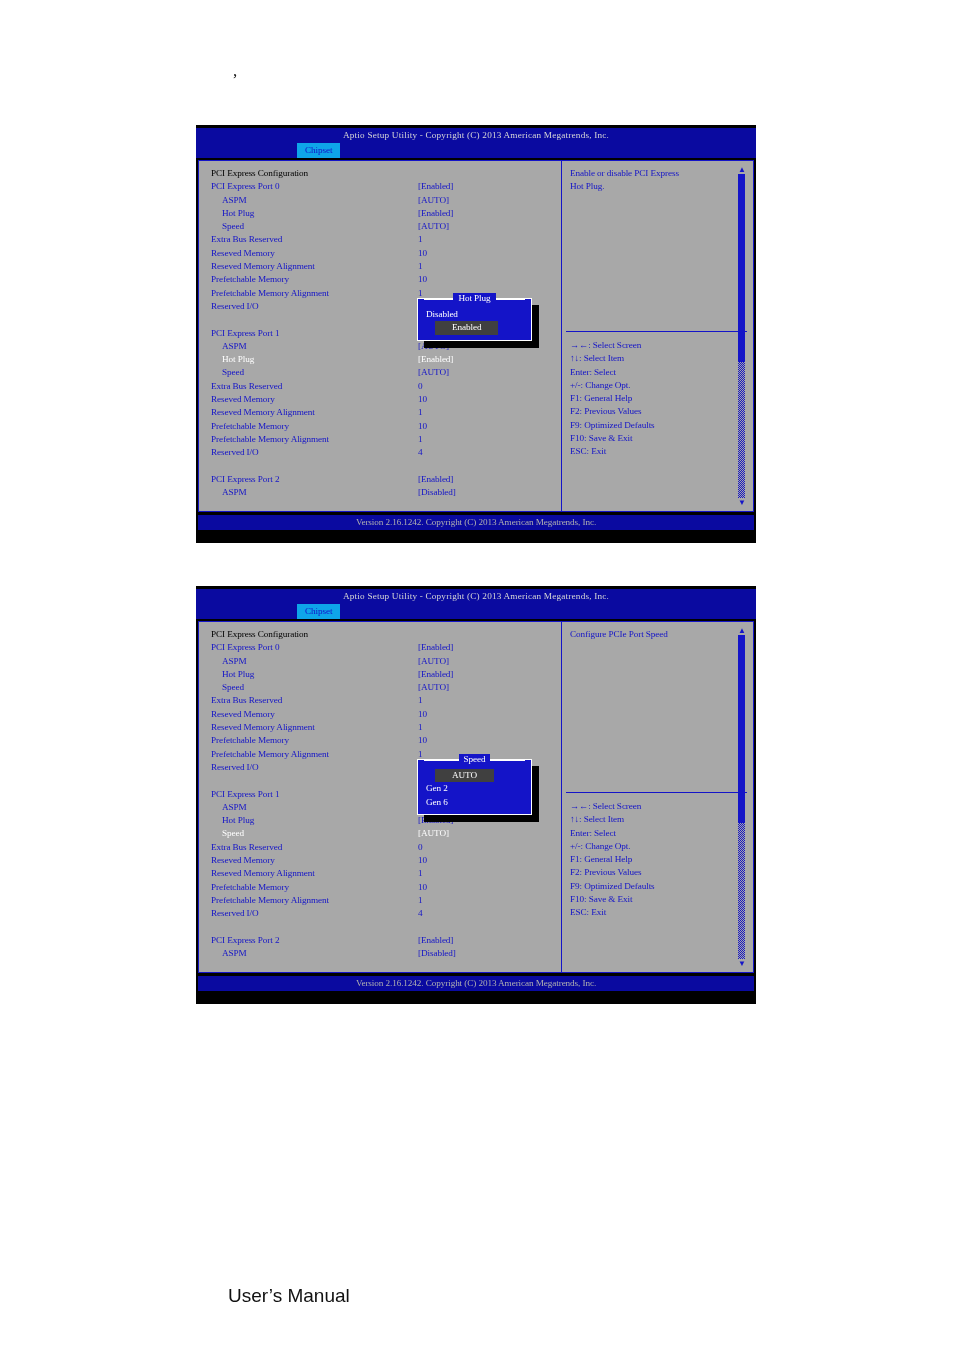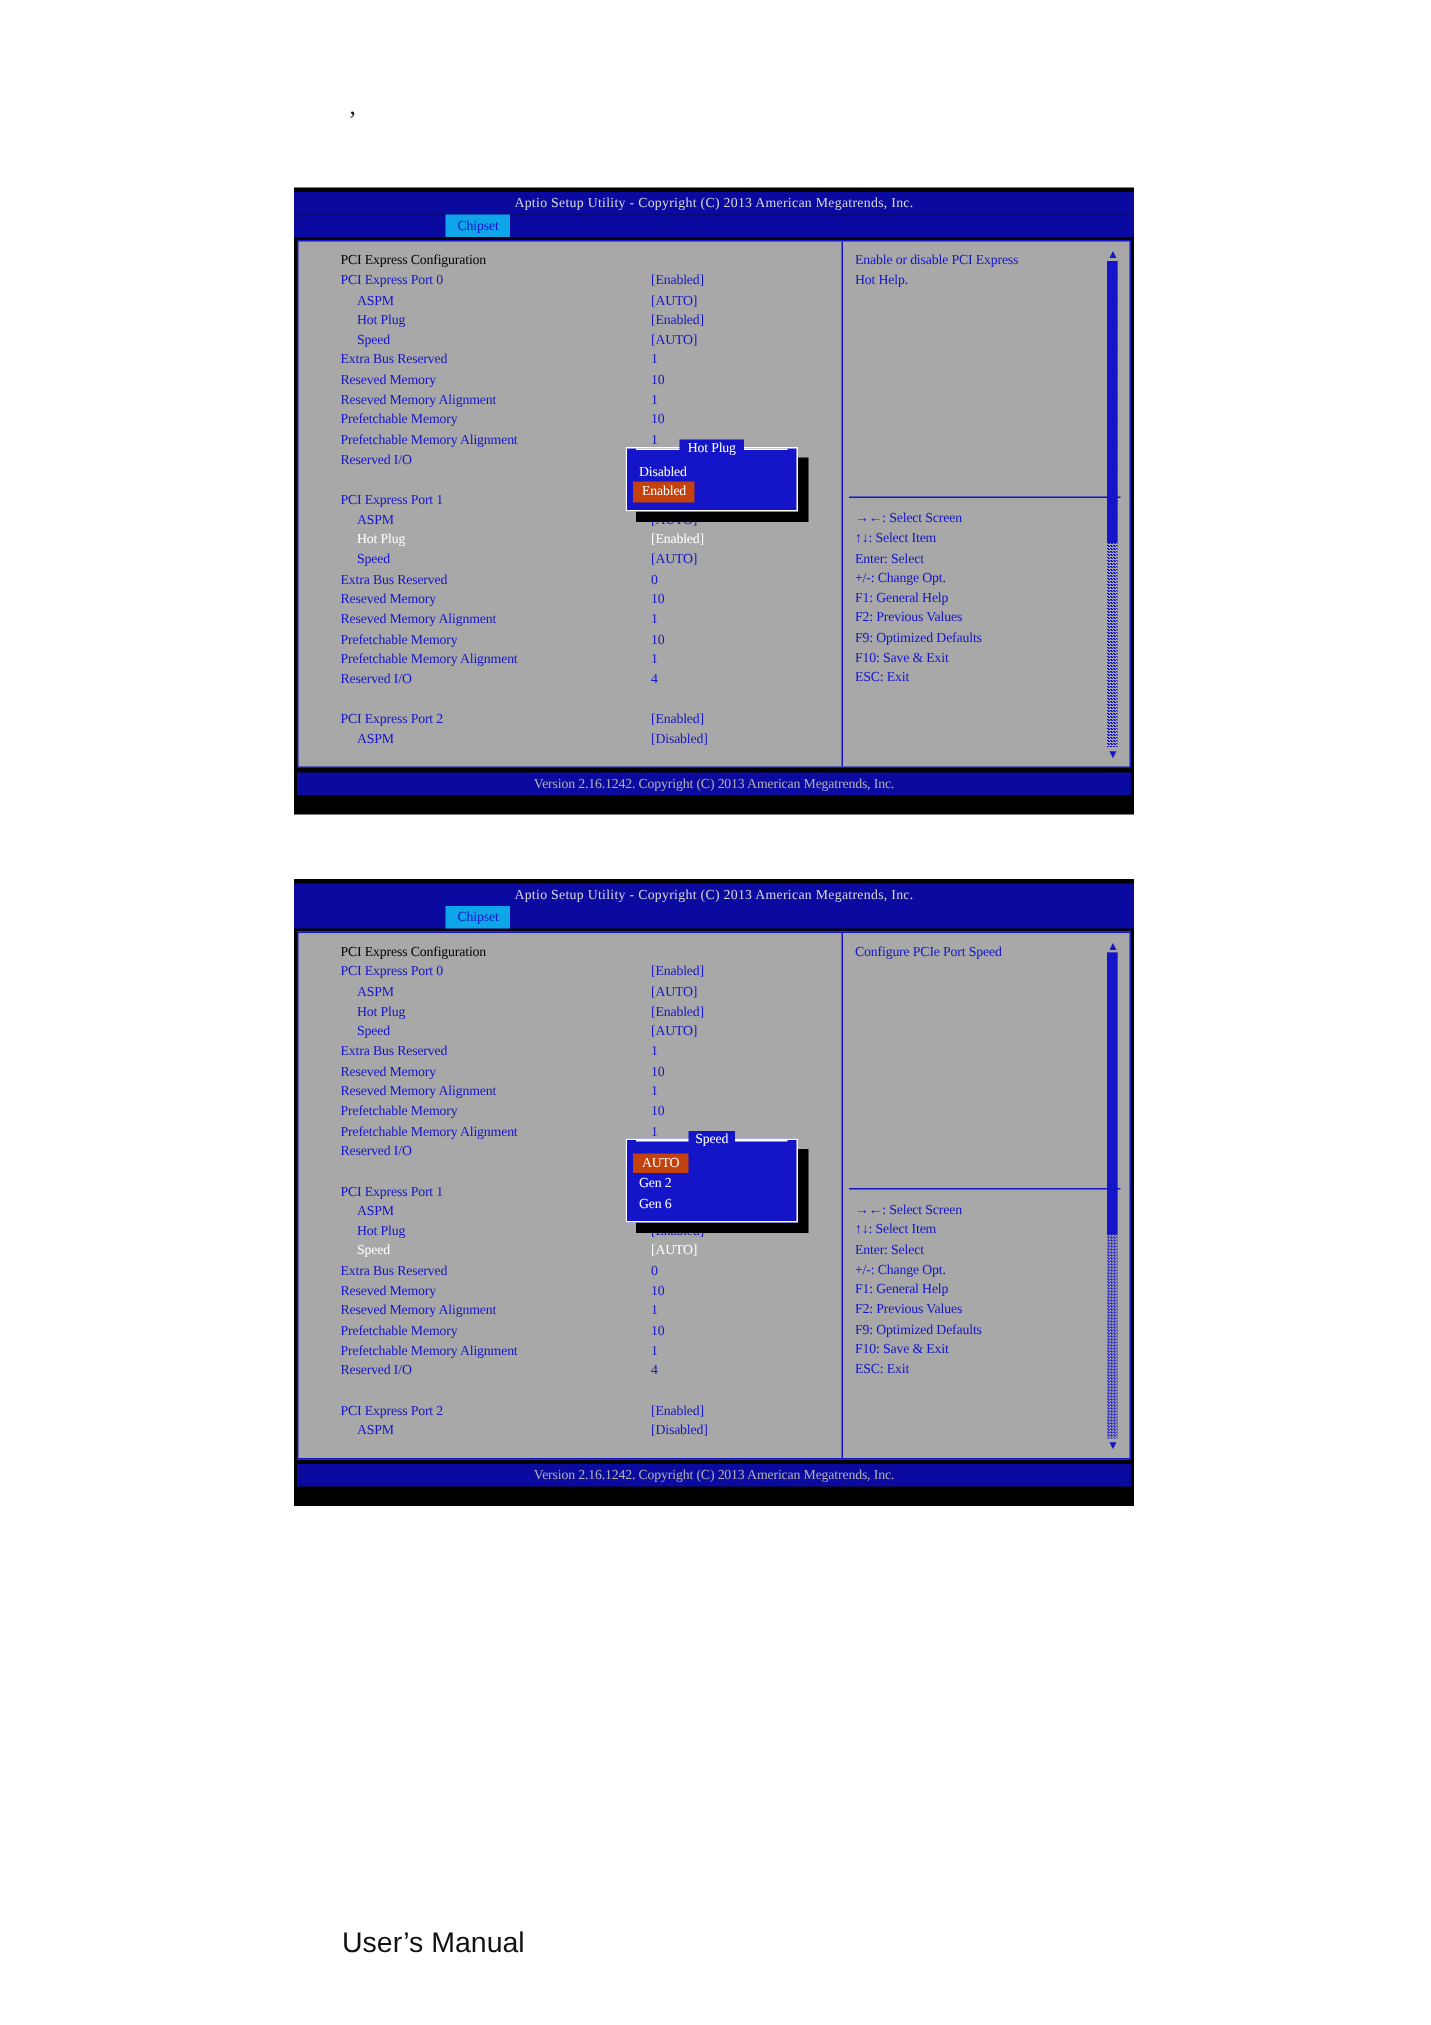--- a/index.html
+++ b/index.html
@@ -75,21 +75,21 @@
     background: #a8a8a8;
     border: 1px solid #1414c8;
     box-sizing: border-box;
     display: flex;
     position: relative;
   }
 
   .bios-left {
     width: 362px;
     position: relative;
-    padding: 6px 0 0 28px;
+    padding: 6px 0 0 12px;
     box-sizing: border-box;
   }
   .bios-divider {
     width: 1px;
     background: #1414c8;
     margin-top: 0;
   }
   .bios-right {
     flex: 1;
     position: relative;
@@ -215,25 +215,25 @@
   }
   .popup-opts { margin-top: 7px; }
   .popup-opt {
     color: #ffffff;
     padding: 0 16px 0 8px;
     height: 13.3px;
     line-height: 13.3px;
     white-space: pre;
   }
   .popup-opt.sel {
-    background: #c2410c;
+    background: #404040;
     color: #ffffff;
     display: inline-block;
-    margin-left: 4px;
-    padding: 0 6px;
+    margin-left: 17px;
+    padding: 0 17px;
   }
   .popup-optline { height: 13.3px; }
 
   
   .bios-footer {
     margin: 3px 2px 0 2px;
     height: 15px;
     line-height: 15px;
     background: #0a0aa0;
     color: #b0b0b0;
@@ -293,21 +293,21 @@
     <div class="scrollbar">
       <div class="sb-arrow">▲</div>
       <div class="sb-track">
         <div class="sb-thumb"></div>
       </div>
       <div class="sb-arrow" style="position:absolute;bottom:0;left:0;">▼</div>
     </div>
     <div class="bios-divider"></div>
     <div class="bios-right">
       <div class="help-text">Enable or disable PCI Express
-Hot Help.</div>
+Hot Plug.</div>
       <div class="keys-sep"></div>
       <div class="keys" id="keys-0">
           <div class="row">→←: Select Screen</div>
           <div class="row">↑↓: Select Item</div>
           <div class="row">Enter: Select</div>
           <div class="row">+/-: Change Opt.</div>
           <div class="row">F1: General Help</div>
           <div class="row">F2: Previous Values</div>
           <div class="row">F9: Optimized Defaults</div>
           <div class="row">F10: Save &amp; Exit</div>

